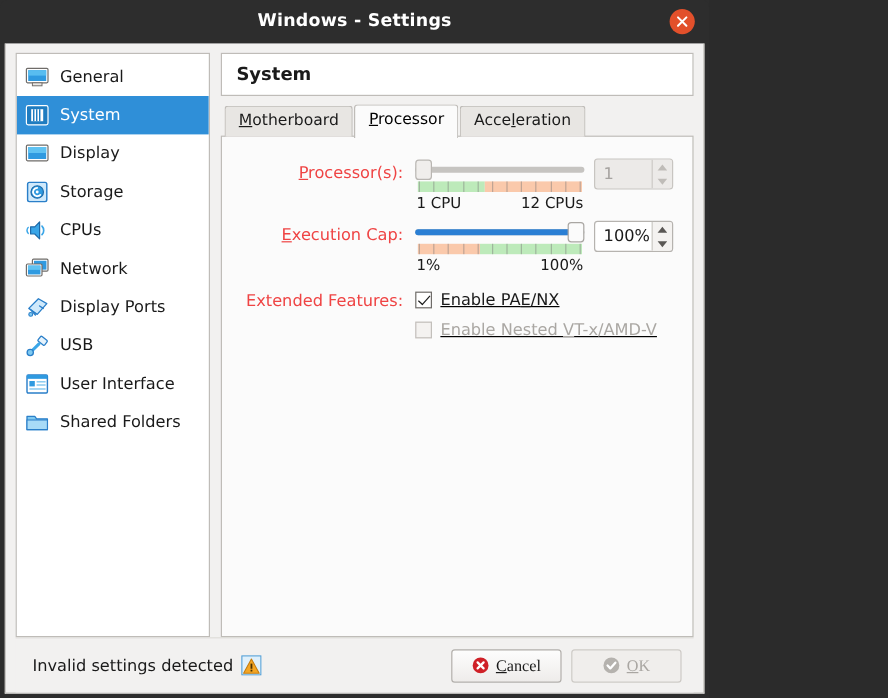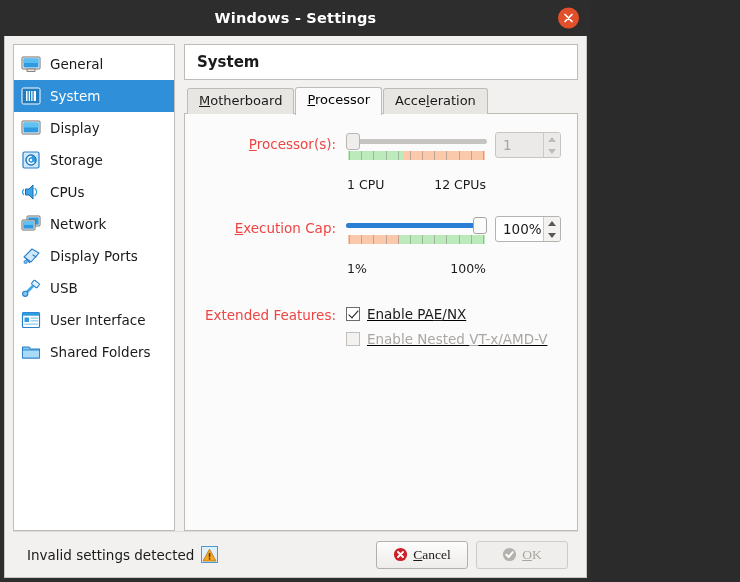--- a/index.html
+++ b/index.html
@@ -149,21 +149,21 @@
   }
   .colorbar .seg { height: 9px; }
   .ticks {
     position: absolute; left: 0; right: 0; top: 0; height: 9px;
     display: flex; justify-content: space-between; padding: 0 1px;
   }
   .ticks i { width: 1px; height: 9px; background: rgba(120,120,120,.45); display:block; }
 
   .range-labels {
     display: flex; justify-content: space-between;
-    font-size: 12.5px; color: #1a1a1a; margin-top: 1px; padding: 16px 1px;
+    font-size: 12.5px; color: #1a1a1a; margin-top: 1px; padding: 0 1px;
   }
 
   .spin {
     width: 66px; flex: 0 0 66px; height: 26px; margin-left: 8px;
     border: 1px solid #b6b3af; border-radius: 3px;
     background: #ffffff; display: flex; align-items: stretch;
     overflow: hidden;
   }
   .spin.disabled { background: #eceae8; border-color: #c8c5c1; }
   .spin-value {

